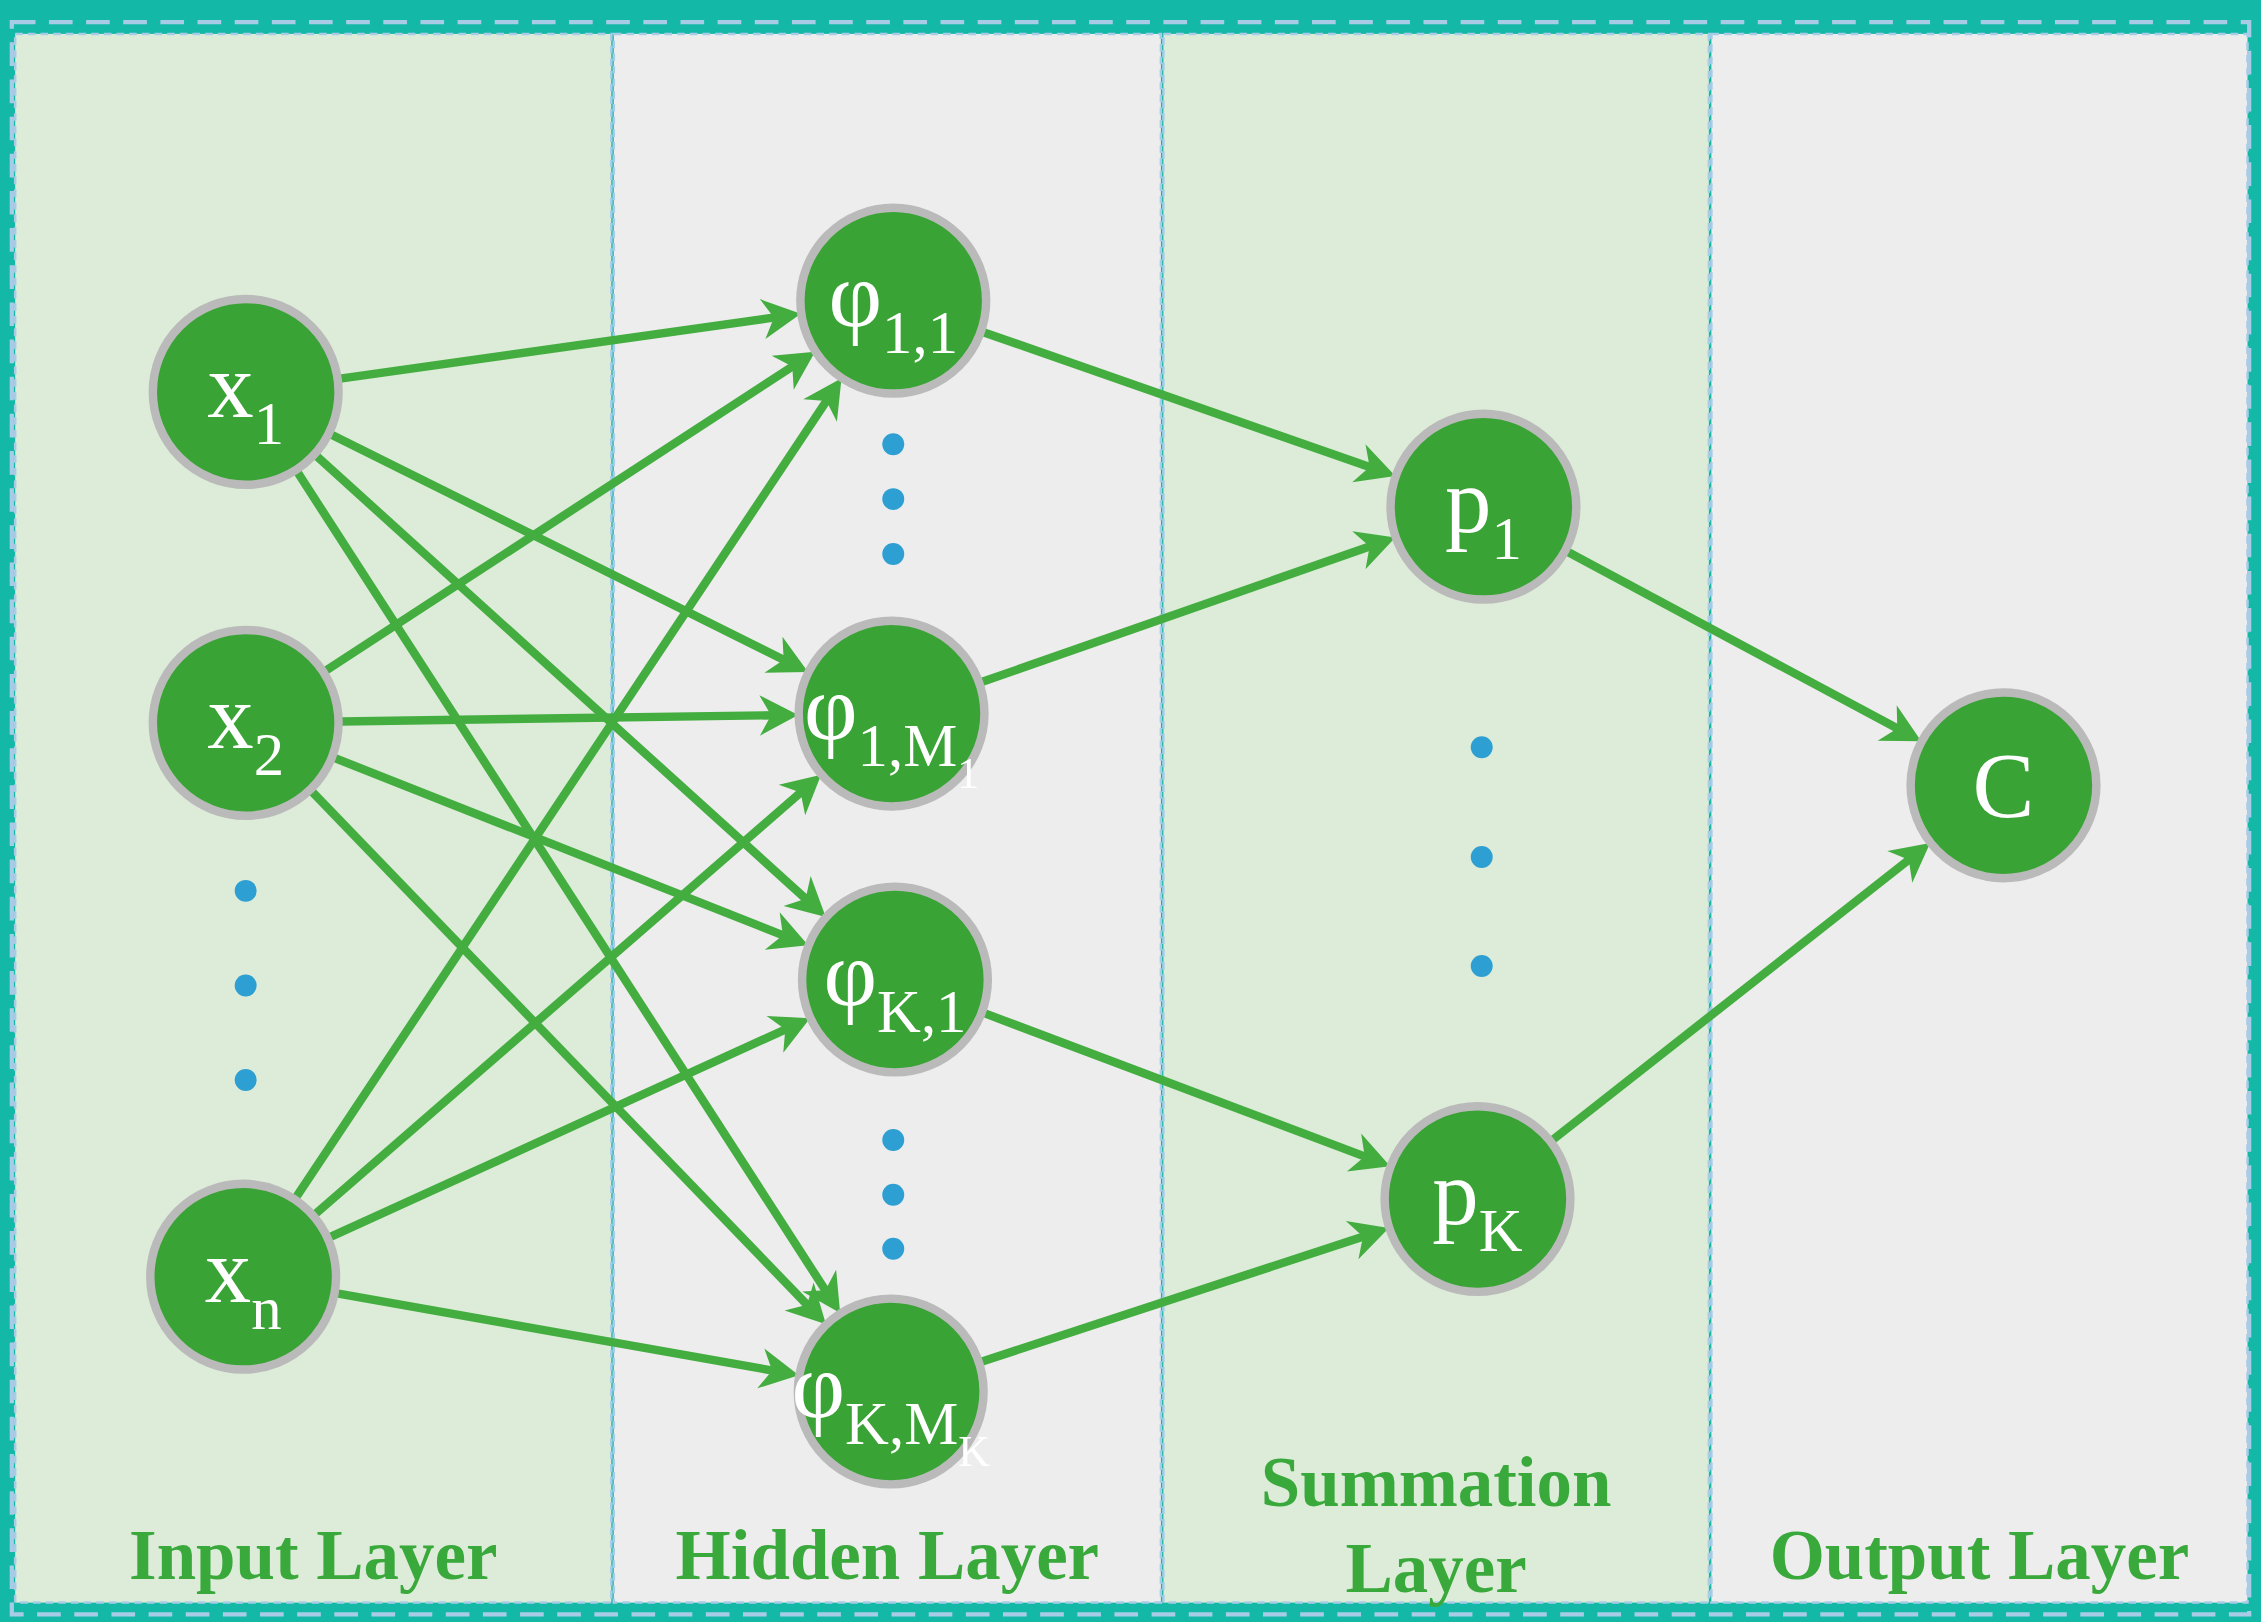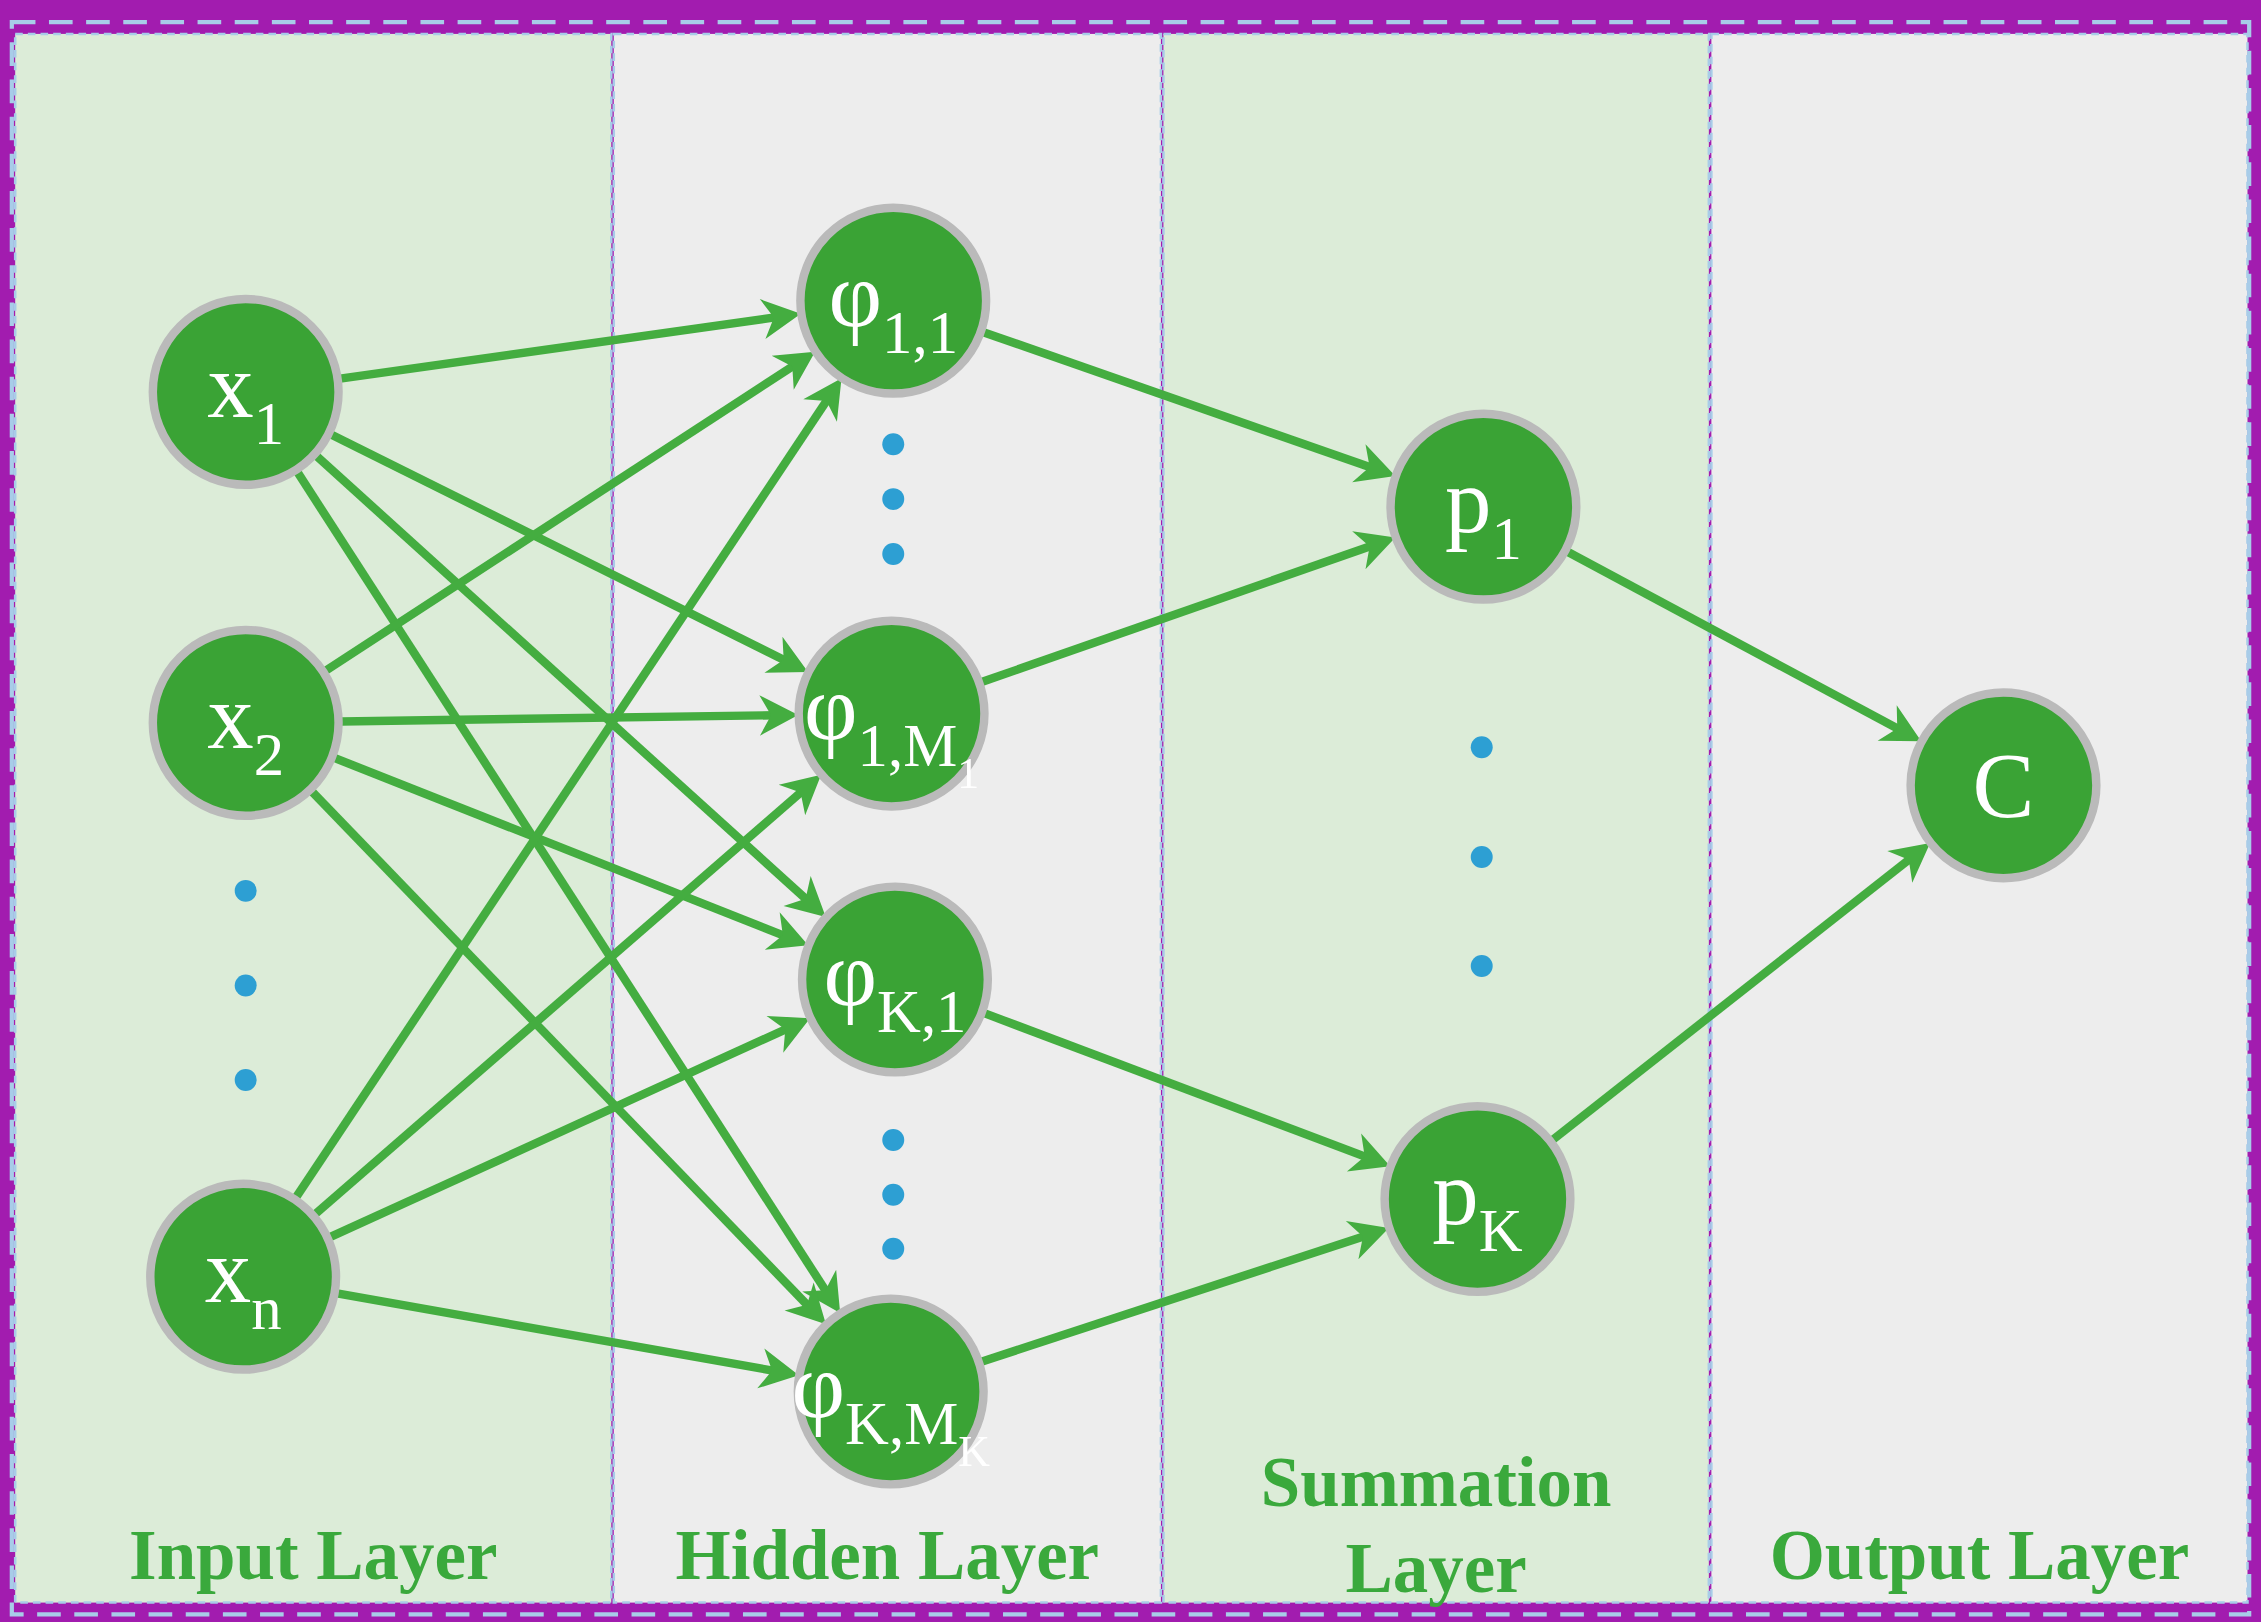--- a/index.html
+++ b/index.html
@@ -1,16 +1,16 @@
 <!DOCTYPE html>
 <html style="font-size:13.5px"><head>
 <meta charset="utf-8">
 <style>
   html,body{margin:0;padding:0;background:#ffffff;}
-  .stage{position:relative;width:2261px;height:1623px;background:#a21caf;overflow:hidden;}
+  .stage{position:relative;width:2261px;height:1623px;background:#14b8a6;overflow:hidden;}
   svg{display:block;}
   text{font-family:"Liberation Serif","DejaVu Serif",serif;}
   .node-label{fill:#ffffff;}
   .band-label{font-weight:bold;}
 </style>
 </head>
 <body>
 
 <div class="stage">
   <svg id="diagram" width="2261" height="1623" viewBox="0 0 2678 1922" xmlns="http://www.w3.org/2000/svg">

